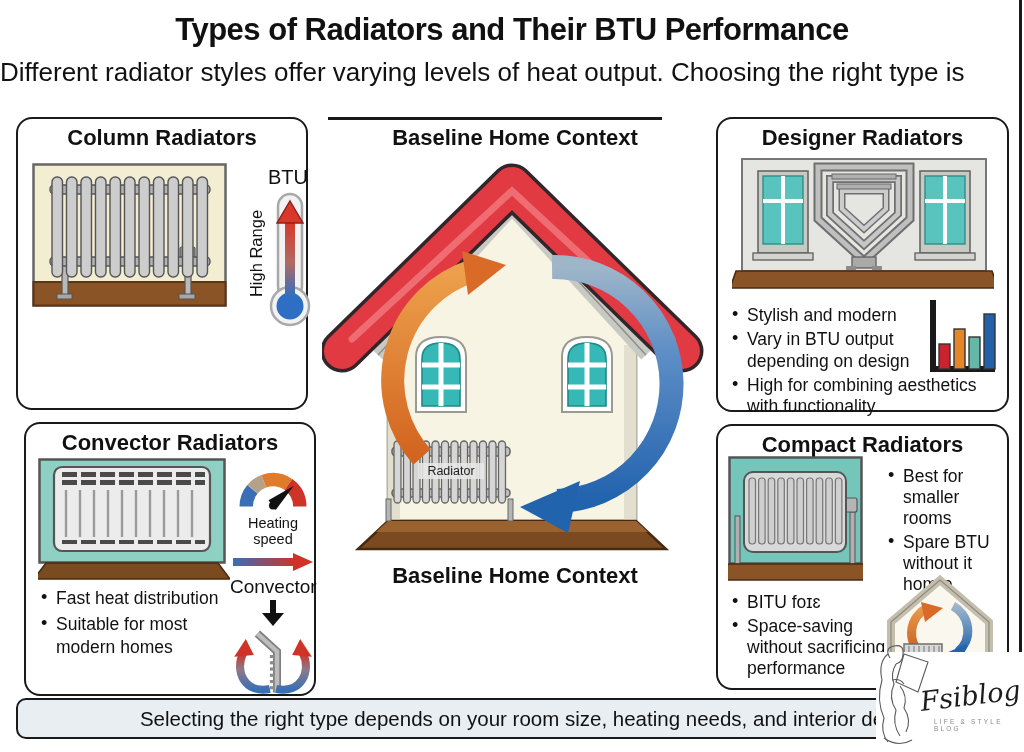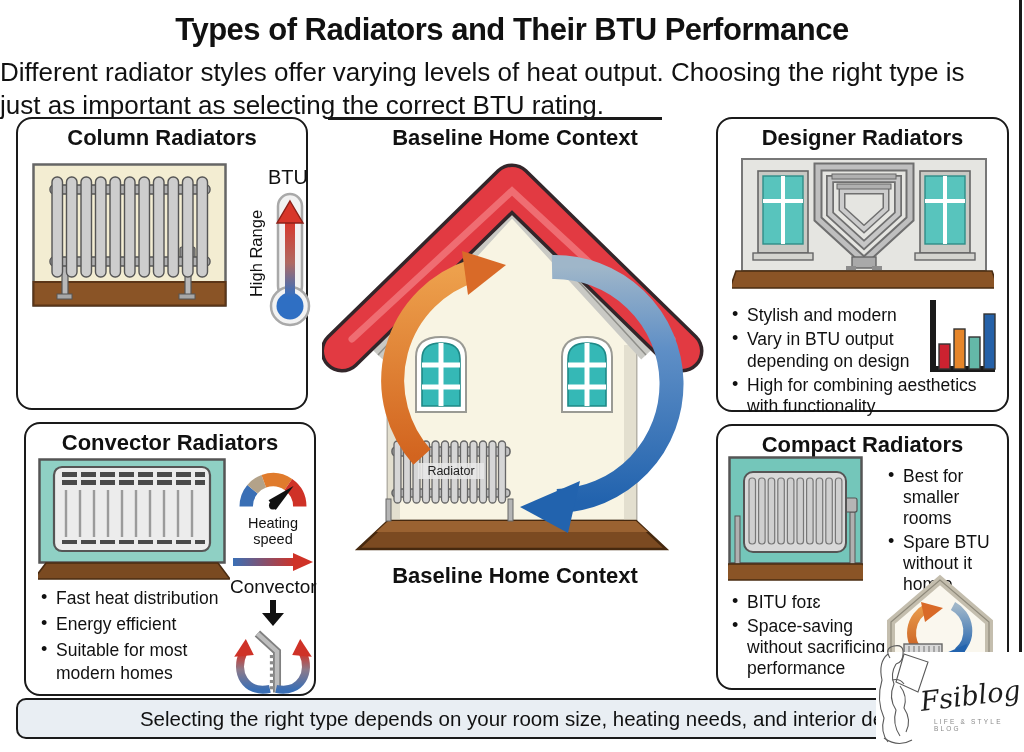--- a/index.html
+++ b/index.html
@@ -80,21 +80,20 @@
   .wm-tagline { position:absolute; left:58px; top:66px; font-size:6.5px; letter-spacing:2.2px; color:#8a8a8a; }
 </style>
 </head>
 <body>
 
 <div class="stage">
 
   <div class="title">Types of Radiators and Their BTU Performance</div>
   <div class="subtitle">
     <div>Different radiator styles offer varying levels of heat output. Choosing the right type is</div>
-    <div>just as important as selecting the correct BTU rating.</div>
   </div>
 
   <div class="panel" id="panel-column">
     <div class="panel-title">Column Radiators</div>
 
     <svg class="col-illu" width="195" height="146" viewBox="0 0 195 146">
       <rect x="1.5" y="1.5" width="192" height="141" fill="#f3edd2" stroke="#666" stroke-width="2.5"></rect>
       <rect x="1.5" y="119" width="192" height="23.5" fill="#8a5426" stroke="#5b3517" stroke-width="2"></rect>
 
       <rect x="30" y="100" width="6" height="34" fill="#b9b9b9" stroke="#555" stroke-width="1.2"></rect>
@@ -236,21 +235,20 @@
         </g>
         <path d="M44,66 C16,72 4,46 14,26" fill="none" stroke="url(#convGrad)" stroke-width="9"></path>
         <polygon points="4,30 17,10 26,28" fill="#cf3227"></polygon>
         <path d="M51,66 C79,72 91,46 81,26" fill="none" stroke="url(#convGrad)" stroke-width="9"></path>
         <polygon points="91,30 78,10 69,28" fill="#cf3227"></polygon>
       </svg>
     </div>
 
     <ul class="bullets conv-bullets">
       <li>Fast heat distribution</li>
-      <li>Energy efficient</li>
       <li>Suitable for most modern homes</li>
     </ul>
   </div>
 
   <div class="panel" id="panel-designer">
     <div class="panel-title">Designer Radiators</div>
 
     <svg class="des-illu" width="262" height="140" viewBox="0 0 262 140">
       <rect x="10" y="2" width="244" height="112" fill="#e5e5e1" stroke="#777" stroke-width="2"></rect>
       <polygon points="4,114 260,114 266,131 -2,131" fill="#8a5426" stroke="#4a2c12" stroke-width="1.6"></polygon>

